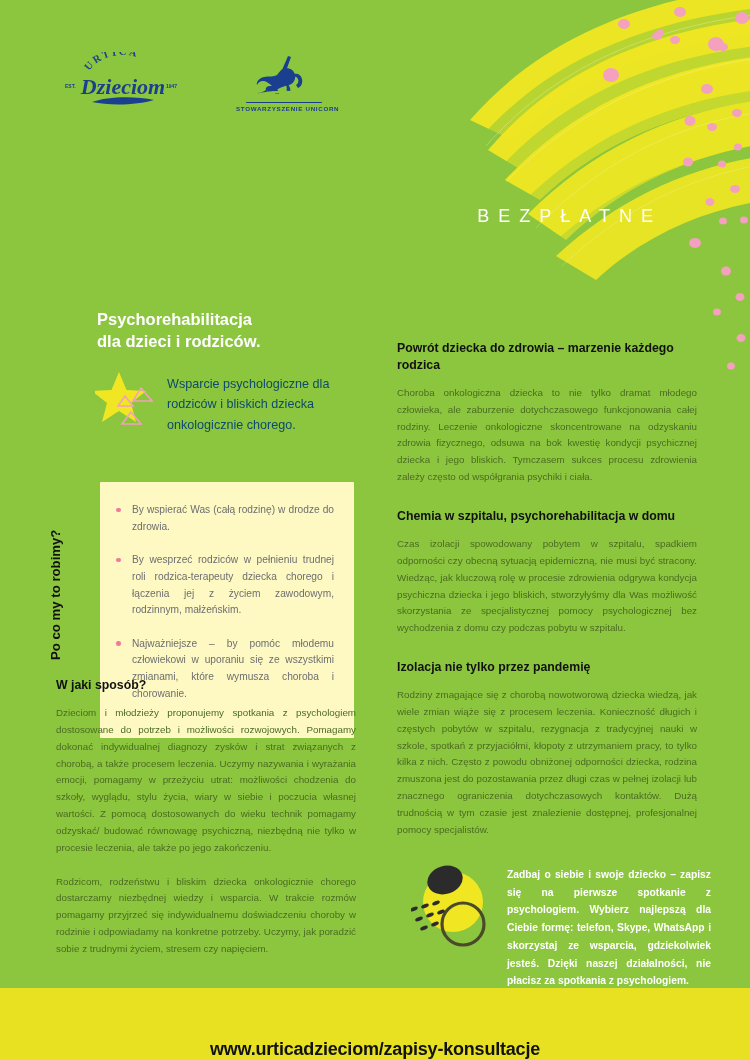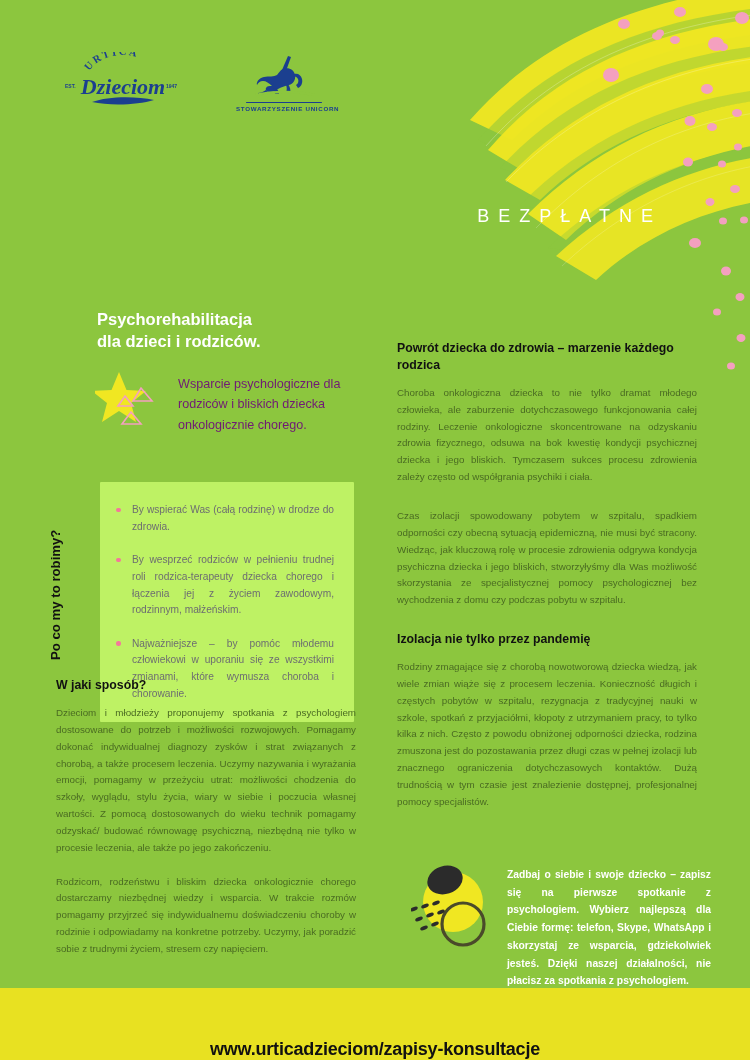--- a/index.html
+++ b/index.html
@@ -42,40 +42,40 @@
   .subtitle{
     position:absolute;left:97px;top:268px;
     color:#ffffff;font-size:16.5px;font-weight:700;line-height:1.36;margin-top:40px;
   }
 
   
   .star-block{position:absolute;left:95px;top:368px;width:290px;}
   .star-wrap{position:absolute;left:0;top:0;width:68px;height:68px;}
   .star-text{
     position:absolute;left:72px;top:6px;width:212px;
-    color:#701a75;font-size:12.6px;line-height:1.62;font-weight:400;margin-left:11px;
+    color:#0c4a6e;font-size:12.6px;line-height:1.62;font-weight:400;
   }
 
   
   .vlabel{
     position:absolute;left:46px;top:490px;
     width:170px;text-align:left;
     transform:rotate(-90deg);transform-origin:left top;
     transform-box:border-box;
   }
   .vlabel span{
     display:inline-block;
     transform:translate(-170px,0);
     color:#111111;font-size:13.2px;font-weight:700;white-space:nowrap;
   }
 
   
   .card{
     position:absolute;left:100px;top:482px;width:254px;
-    background:#bef264;padding:20px 20px 20px 16px;box-sizing:border-box;
+    background:#fef9c3;padding:20px 20px 36px 16px;box-sizing:border-box;
     border-radius:1px;
   }
   .card ul{list-style:none;margin:0;padding:0;}
   .card li{
     position:relative;padding-left:16px;margin-bottom:17px;
     color:#6d6e71;font-size:10.2px;line-height:1.63;text-align:justify;
   }
   .card li:last-child{margin-bottom:0;}
   .card li::before{
     content:"";position:absolute;left:0;top:5.5px;
@@ -245,20 +245,21 @@
     <p class="sec-body">Dzieciom i młodzieży proponujemy spotkania z psychologiem dostosowane do potrzeb i możliwości rozwojowych. Pomagamy dokonać indywidualnej diagnozy zysków i strat związanych z chorobą, a także procesem leczenia. Uczymy nazywania i wyrażania emocji, pomagamy w przeżyciu utrat: możliwości chodzenia do szkoły, wyglądu, stylu życia, wiary w siebie i poczucia własnej wartości. Z pomocą dostosowanych do wieku technik pomagamy odzyskać/ budować równowagę psychiczną, niezbędną nie tylko w procesie leczenia, ale także po jego zakończeniu.</p>
     <p class="sec-body">Rodzicom, rodzeństwu i bliskim dziecka onkologicznie chorego dostarczamy niezbędnej wiedzy i wsparcia. W trakcie rozmów pomagamy przyjrzeć się indywidualnemu doświadczeniu choroby w rodzinie i odpowiadamy na konkretne potrzeby. Uczymy, jak poradzić sobie z trudnymi życiem, stresem czy napięciem.</p>
   </div>
 
   <div class="col-right">
     <div class="blk">
       <h3 class="sec-head">Powrót dziecka do zdrowia – marzenie każdego rodzica</h3>
       <p class="sec-body">Choroba onkologiczna dziecka to nie tylko dramat młodego człowieka, ale zaburzenie dotychczasowego funkcjonowania całej rodziny. Leczenie onkologiczne skoncentrowane na odzyskaniu zdrowia fizycznego, odsuwa na bok kwestię kondycji psychicznej dziecka i jego bliskich. Tymczasem sukces procesu zdrowienia zależy często od współgrania psychiki i ciała.</p>
     </div>
     <div class="blk">
+      <h3 class="sec-head">Chemia w szpitalu, psychorehabilitacja w domu</h3>
       <p class="sec-body">Czas izolacji spowodowany pobytem w szpitalu, spadkiem odporności czy obecną sytuacją epidemiczną, nie musi być stracony. Wiedząc, jak kluczową rolę w procesie zdrowienia odgrywa kondycja psychiczna dziecka i jego bliskich, stworzyłyśmy dla Was możliwość skorzystania ze specjalistycznej pomocy psychologicznej bez wychodzenia z domu czy podczas pobytu w szpitalu.</p>
     </div>
     <div class="blk">
       <h3 class="sec-head">Izolacja nie tylko przez pandemię</h3>
       <p class="sec-body">Rodziny zmagające się z chorobą nowotworową dziecka wiedzą, jak wiele zmian wiąże się z procesem leczenia. Konieczność długich i częstych pobytów w szpitalu, rezygnacja z tradycyjnej nauki w szkole, spotkań z przyjaciółmi, kłopoty z utrzymaniem pracy, to tylko kilka z nich. Często z powodu obniżonej odporności dziecka, rodzina zmuszona jest do pozostawania przez długi czas w pełnej izolacji lub znacznego ograniczenia dotychczasowych kontaktów. Dużą trudnością w tym czasie jest znalezienie dostępnej, profesjonalnej pomocy specjalistów.</p>
     </div>
   </div>
 
   <div class="cta">
     <div class="cta-art">

